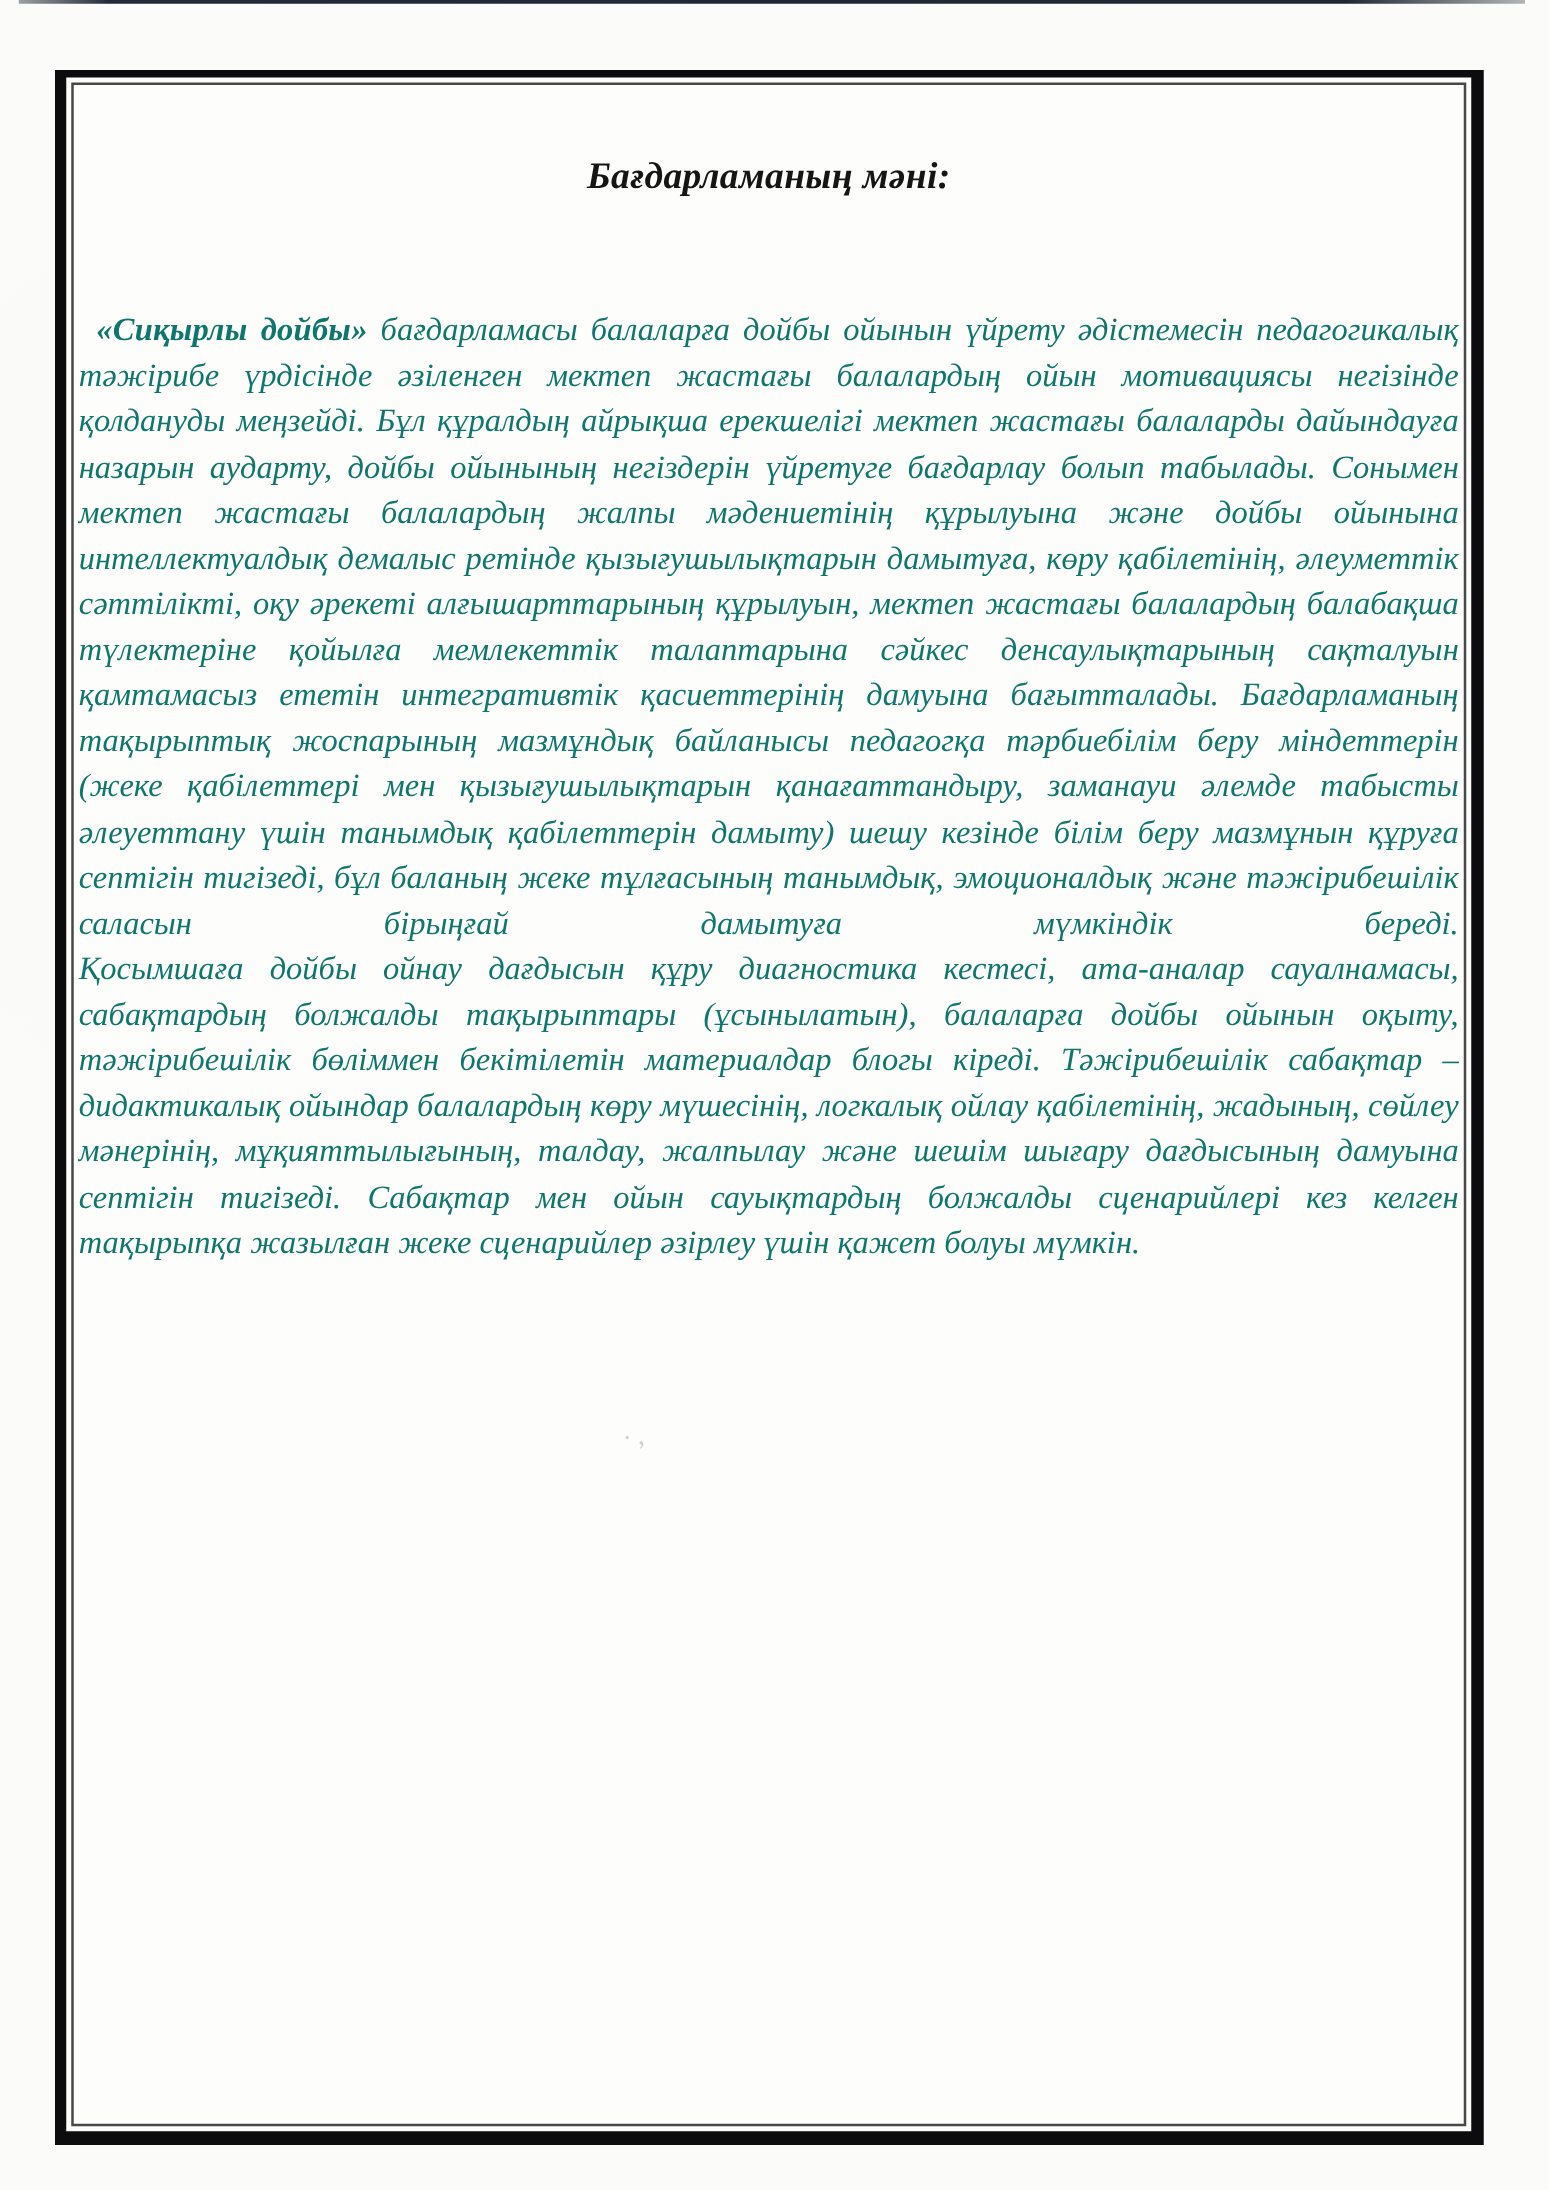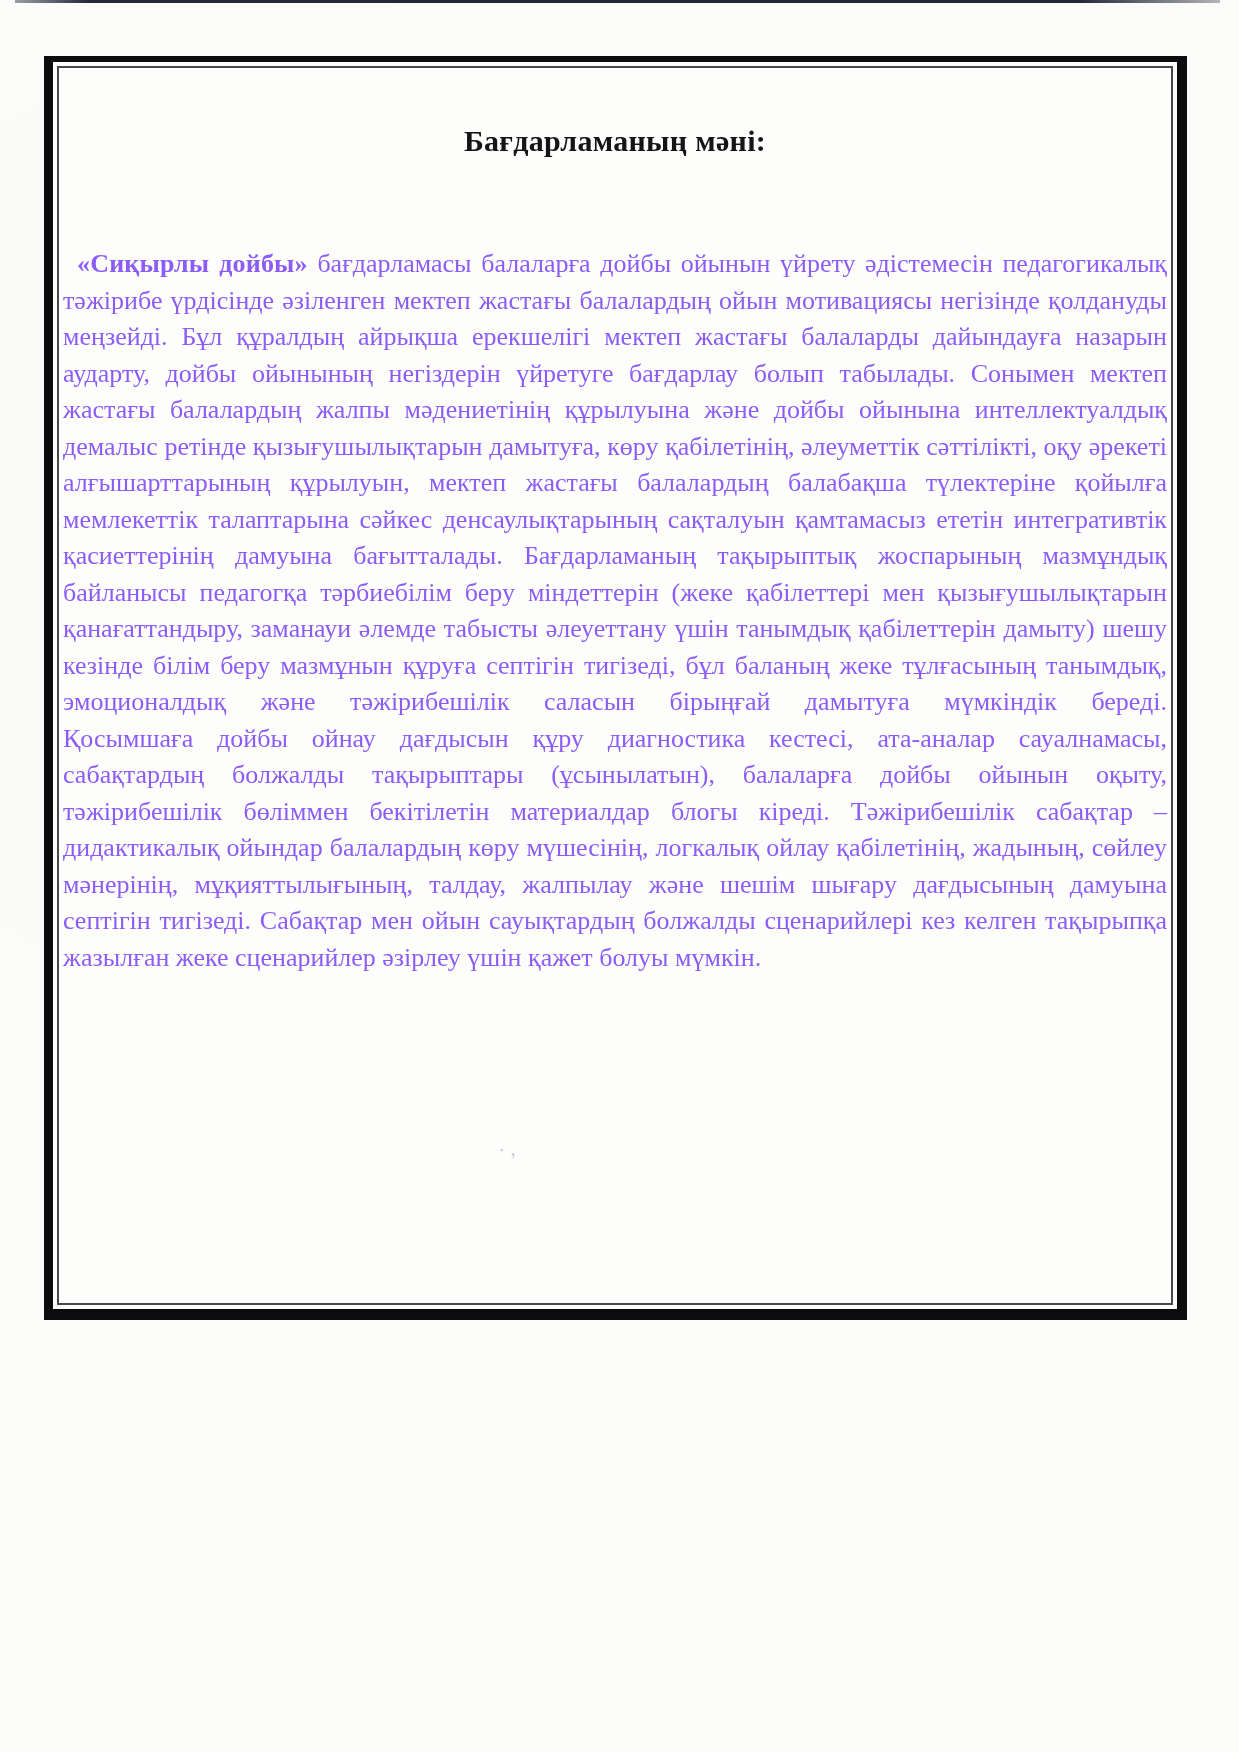--- a/index.html
+++ b/index.html
@@ -34,25 +34,26 @@
       #1f2733 88%,
       rgba(40,48,62,0.35) 100%);
   }
   
   .frame {
     position: absolute;
     box-sizing: border-box;
     left: 44px;
     top: 56px;
     width: 1143px;
-    height: 1264px;
+    height: 1660px;
     border-style: solid;
     border-color: #0c0c0e;
     border-width: 6px 10px 11px 9px;
     background: #fdfdfb;
+    font-style: italic;
   }
   .frame-inner {
     position: absolute;
     inset: 4px;
     border: 2px solid #48484b;
     pointer-events: none;
   }
   .content {
     position: absolute;
     left: 8px;
@@ -67,21 +68,21 @@
     font-weight: bold;
     text-align: center;
     margin: 56px 0 0 0;
     letter-spacing: 0.3px;
     color: #151516;
   }
   .para {
     margin-top: 88px;
     font-size: 26px;
     line-height: 36.5px;
-    color: #8b5cf6;
+    color: #0f766e;
   }
   .seg {
     display: block;
     text-align: justify;
   }
   .seg-1 {
     text-align-last: justify;
     text-indent: 14px;
   }
   .lead {

